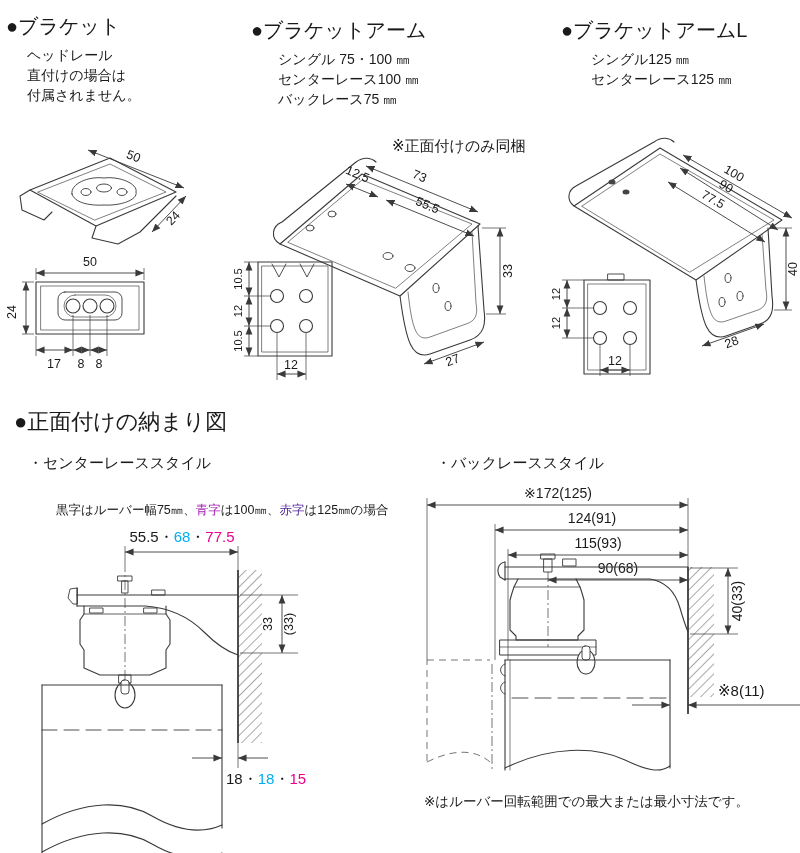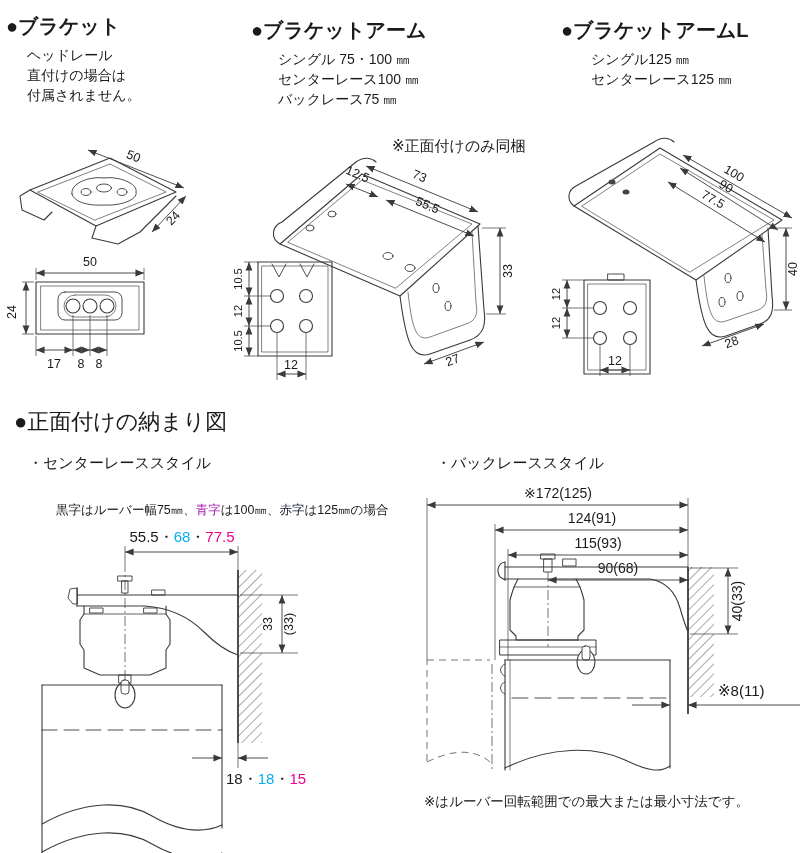--- a/index.html
+++ b/index.html
@@ -1,28 +1,28 @@
 <!DOCTYPE html>
 <html><head>
 <meta charset="utf-8">
 <style>
   *{margin:0;padding:0;box-sizing:border-box}
   html,body{background:#fff}
   body{position:relative;width:800px;height:853px;overflow:hidden;
        font-family:"Liberation Sans","DejaVu Sans",sans-serif;color:#1a1a1a}
   .abs{position:absolute}
-  .title{font-size:20px;font-weight:bold;white-space:nowrap}
+  .title{font-size:20px;font-weight:normal;white-space:nowrap}
   .title-lg{font-size:22px;font-weight:normal;white-space:nowrap}
   .spec{font-size:14px;line-height:20px;white-space:nowrap}
   .note{font-size:15px;white-space:nowrap}
   .bullet{font-size:15px;line-height:22px;white-space:nowrap}
   .legend{font-size:12.5px;white-space:nowrap}
   .foot{font-size:13.5px;line-height:24px;white-space:nowrap}
   .c-blue{color:#a21caf}
-  .c-mag{color:#0f172a}
+  .c-mag{color:#4c1d95}
   svg{position:absolute;overflow:visible}
   svg text{font-family:"Liberation Sans","DejaVu Sans",sans-serif;fill:#1a1a1a}
   .ln{stroke:#3a3a3a;fill:none;stroke-width:1.1;stroke-linejoin:round;stroke-linecap:round}
   .thin{stroke-width:0.65}
   .dl{stroke:#3a3a3a;stroke-width:0.9;fill:none}
   .ext{stroke:#3a3a3a;stroke-width:0.7;fill:none}
   .wall{stroke:#3a3a3a;stroke-width:1.8;fill:none}
   text.d{font-size:12.5px}
   text.ds{font-size:11px}
   text.dm{font-size:15px}

